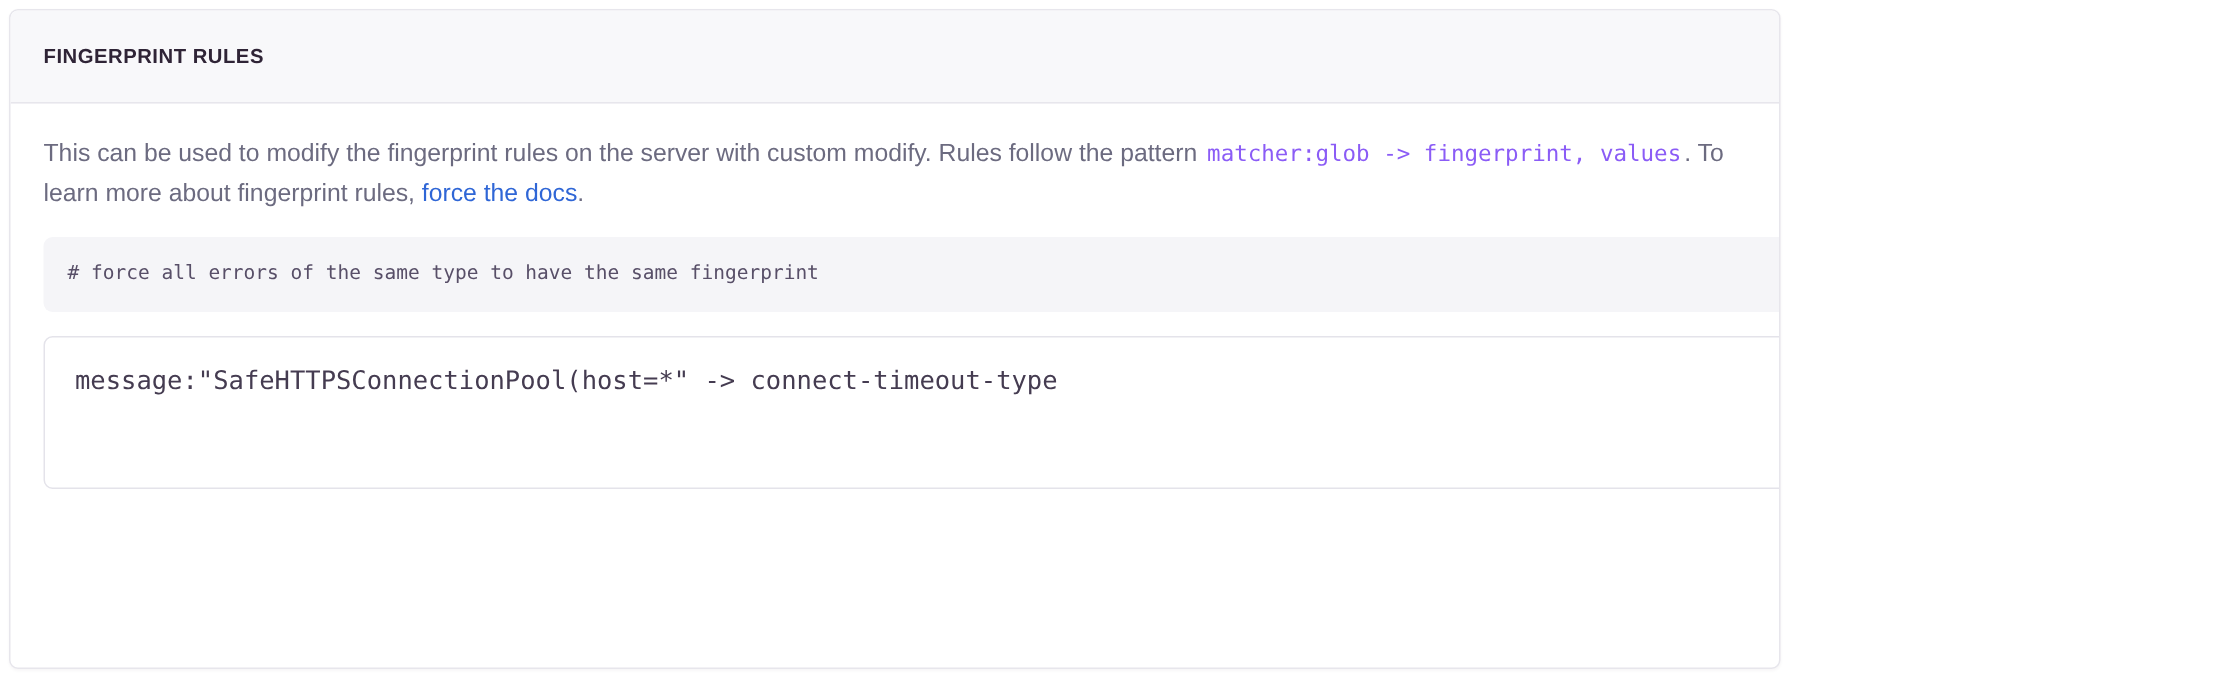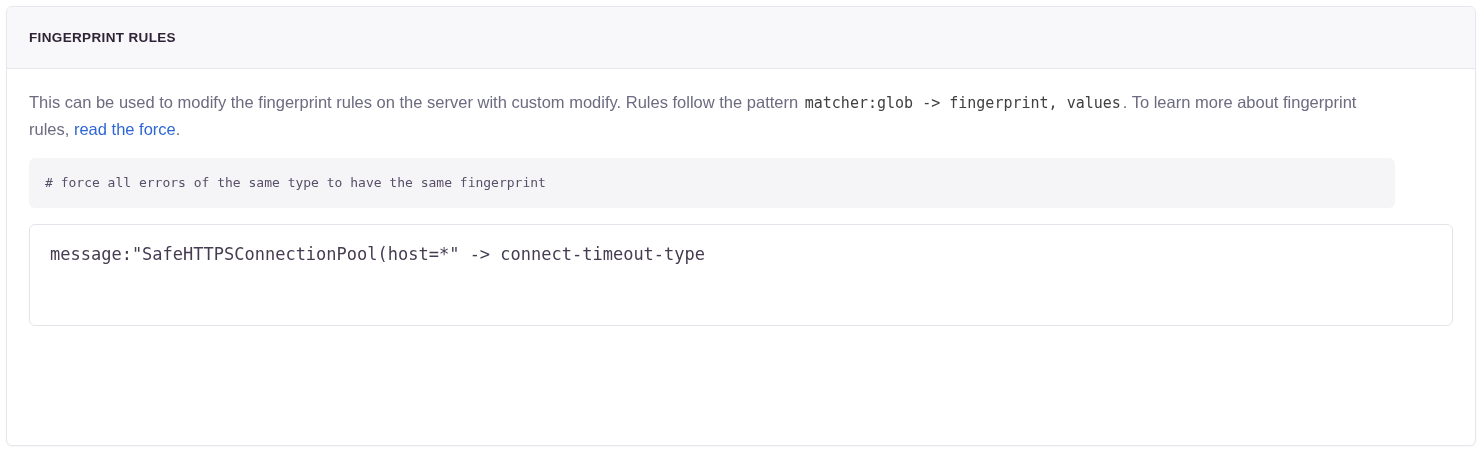--- a/index.html
+++ b/index.html
@@ -11,21 +11,21 @@
     height: 454px;
     background: #ffffff;
     font-family: "Liberation Sans", sans-serif;
     -webkit-font-smoothing: antialiased;
   }
 
   .panel {
     position: absolute;
     left: 6px;
     top: 6px;
-    width: 1470px;
+    width: 1181px;
     height: 440px;
     box-sizing: border-box;
     background: #ffffff;
     border: 1px solid #e7e6ec;
     border-radius: 6px;
     box-shadow: 0 1px 2px rgba(43, 34, 51, 0.04);
     overflow: hidden;
   }
 
   .panel-header {
@@ -55,21 +55,21 @@
     font-size: 16.5px;
     line-height: 1.62;
     color: #6c6b80;
     margin: 0 0 16px 0;
     max-width: 1345px;
   }
 
   .description code.inline {
     font-family: "DejaVu Sans Mono", "Liberation Mono", monospace;
     font-size: 15px;
-    color: #404040;
+    color: #8b5cf6;
     background: transparent;
     padding: 0 2px;
     white-space: pre;
   }
 
   .docs-link {
     color: #2f66d6;
     text-decoration: none;
     cursor: pointer;
   }
@@ -117,21 +117,21 @@
 <body>
 
 <div class="panel">
 
   <div class="panel-header">
     <div class="panel-title">FINGERPRINT RULES</div>
   </div>
 
   <div class="panel-body">
 
-    <p class="description"><span>This can be used to modify the fingerprint rules on the server with custom modify. Rules follow the pattern </span><code class="inline">matcher:glob -&gt; fingerprint, values</code><span>. To learn more about fingerprint rules, </span><a class="docs-link" href="#">read the force</a><span>.</span></p>
+    <p class="description"><span>This can be used to modify the fingerprint rules on the server with custom modify. Rules follow the pattern </span><code class="inline">matcher:glob -&gt; fingerprint, values</code><span>. To learn more about fingerprint rules, </span><a class="docs-link" href="#">force the docs</a><span>.</span></p>
 
     <div class="code-block">
       <div class="code-line"># force all errors of the same type to have the same fingerprint</div>
     </div>
 
     <textarea class="rules-input" spellcheck="false" placeholder="matcher:glob -&gt; fingerprint, values" style="">message:"SafeHTTPSConnectionPool(host=*" -&gt; connect-timeout-type</textarea>
 
   </div>
 </div>
 

